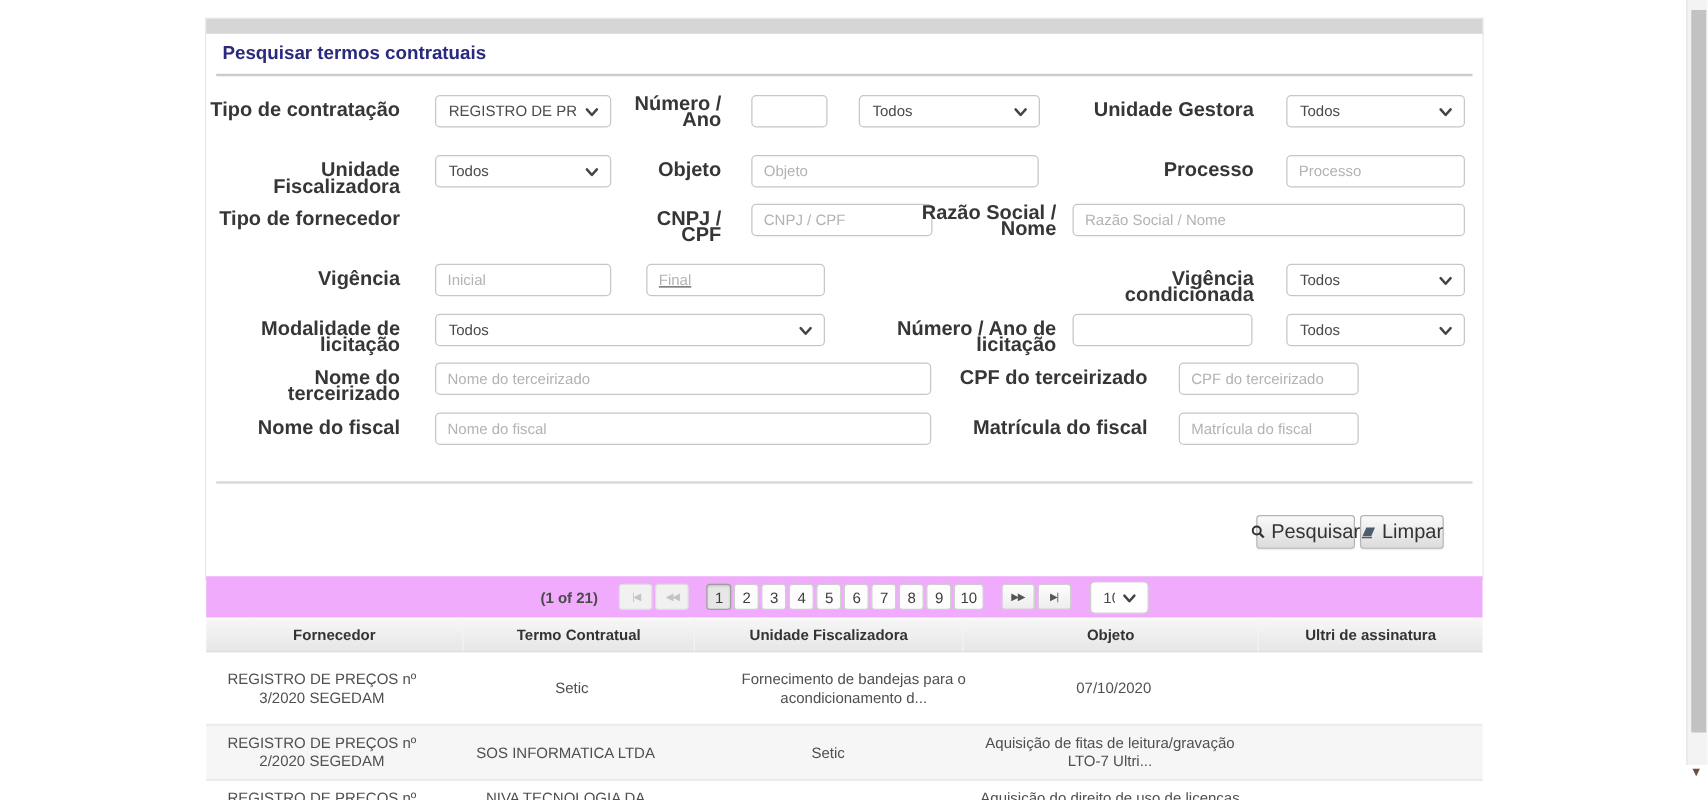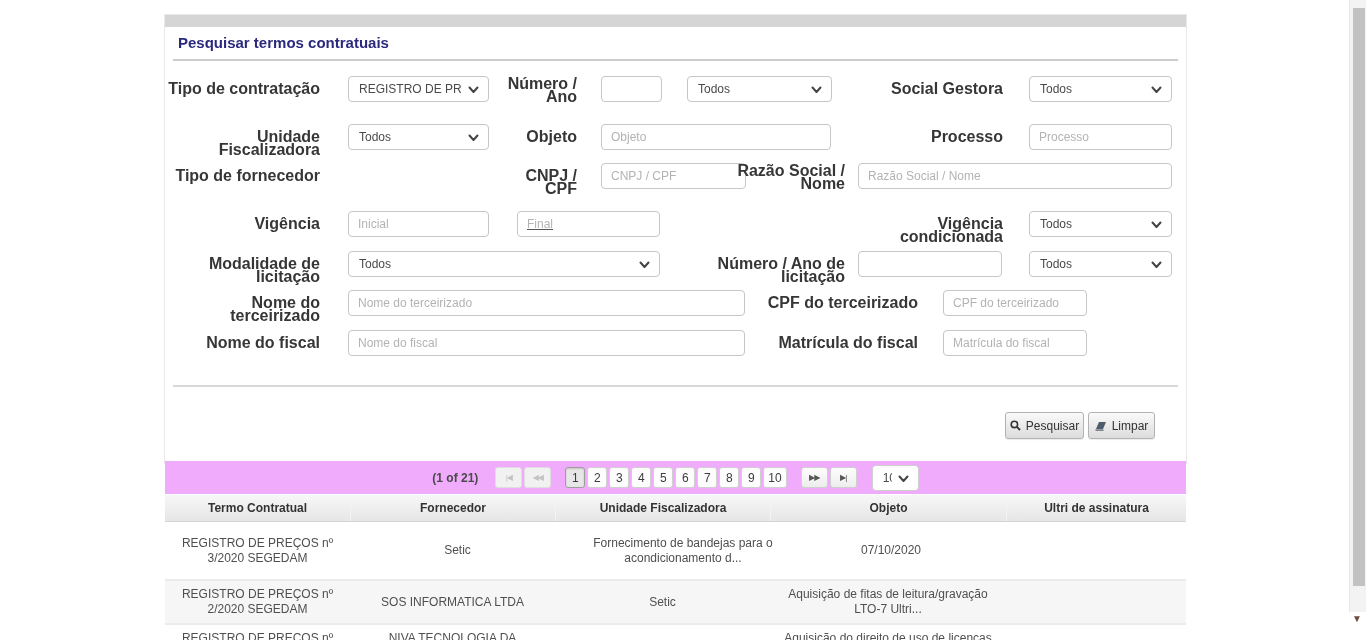--- a/index.html
+++ b/index.html
@@ -15,21 +15,21 @@
   .inp { position:absolute; height:26px; border:1px solid #c6c6c6; border-radius:4px;
          background:#fff; font-family:"Liberation Sans",sans-serif; font-size:12px;
          color:#555; padding:0 9px; outline:none; }
   .inp::placeholder { color:#b3b3b3; opacity:1; }
   .sel { position:absolute; height:26px; border:1px solid #c6c6c6; border-radius:4px;
          background:#fff; display:flex; align-items:center; padding-left:10px; cursor:default; }
   .sel-val { font-size:12px; color:#4a4a4a; white-space:nowrap; overflow:hidden; flex:1; margin-right:26px; }
   .chev { position:absolute; right:9px; top:9px; line-height:0; }
   .btn { position:absolute; height:27px; border:1px solid #b3b3b3; border-radius:3px;
          background:linear-gradient(#fafafa,#dcdcdc); font-family:"Liberation Sans",sans-serif;
-         font-size:12px; color:#333; display:flex; align-items:center; justify-content:center;
+         font-size:16px; color:#333; display:flex; align-items:center; justify-content:center;
          gap:5px; cursor:pointer; box-shadow:0 1px 1px rgba(0,0,0,.08); }
   .pager { position:absolute; left:0; top:446px; width:100%; height:33px; background:#f0abfc;
            display:flex; align-items:center; justify-content:center;text-align:right; }
   .pg-status { font-size:12px; font-weight:bold; color:#4a4a4a; margin-right:16px; }
   .pbtn { min-width:27px; height:21px; border:1px solid #cfcfcf; border-radius:3px;
           background:linear-gradient(#fdfdfd,#ededed); font-size:8px; color:#555;
           display:flex; align-items:center; justify-content:center; margin:0 1px;
           letter-spacing:-1px; cursor:pointer; }
   .pbtn.disabled { color:#c3c3c3; background:#f1f1f1; border-color:#dedede; cursor:default; }
   .pg { min-width:20px; height:21px; border:1px solid #cfcfcf; border-radius:3px;
@@ -76,21 +76,21 @@
   <div class="lbl" style="left:330px;width:82px;top:62px">Número / Ano</div>
   <input class="inp" style="left: 436px; top: 61px; width: 61px;">
   <div class="sel" style="left:522px;top:61px;width:145px">
     <span class="sel-val">Todos</span>
     <span class="chev">
         <svg class="icsvg" width="11" height="8" viewBox="0 0 11 8">
           <path d="M1.5 1.5 L5.5 6 L9.5 1.5" fill="none" stroke="#444" stroke-width="2" stroke-linecap="round" stroke-linejoin="round"></path>
         </svg>
       </span>
   </div>
-  <div class="lbl" style="left:690px;width:148px;top:67px">Social Gestora</div>
+  <div class="lbl" style="left:690px;width:148px;top:67px">Unidade Gestora</div>
   <div class="sel" style="left:864px;top:61px;width:143px">
     <span class="sel-val">Todos</span>
     <span class="chev">
         <svg class="icsvg" width="11" height="8" viewBox="0 0 11 8">
           <path d="M1.5 1.5 L5.5 6 L9.5 1.5" fill="none" stroke="#444" stroke-width="2" stroke-linecap="round" stroke-linejoin="round"></path>
         </svg>
       </span>
   </div>
 
   <div class="lbl" style="left:0;width:155px;top:115px">Unidade Fiscalizadora</div>
@@ -207,22 +207,22 @@
       <span class="sel-val">10</span>
       <span class="chev">
           <svg class="icsvg" width="11" height="8" viewBox="0 0 11 8">
             <path d="M1.5 1.5 L5.5 6 L9.5 1.5" fill="none" stroke="#444" stroke-width="2" stroke-linecap="round" stroke-linejoin="round"></path>
           </svg>
         </span>
     </span>
   </div>
 
   <div class="thead">
+    <div class="th c2">Fornecedor</div>
     <div class="th c1">Termo Contratual</div>
-    <div class="th c2">Fornecedor</div>
     <div class="th c3">Unidade Fiscalizadora</div>
     <div class="th c4">Objeto</div>
     <div class="th c5">Ultri de assinatura</div>
   </div>
 
   <div class="trow" style="top:507px;height:59px">
     <div class="td c1">REGISTRO DE PREÇOS nº 3/2020 SEGEDAM</div>
     <div class="td c3">Setic</div>
     <div class="td c4">Fornecimento de bandejas para o acondicionamento d...</div>
     <div class="td c5">07/10/2020</div>

